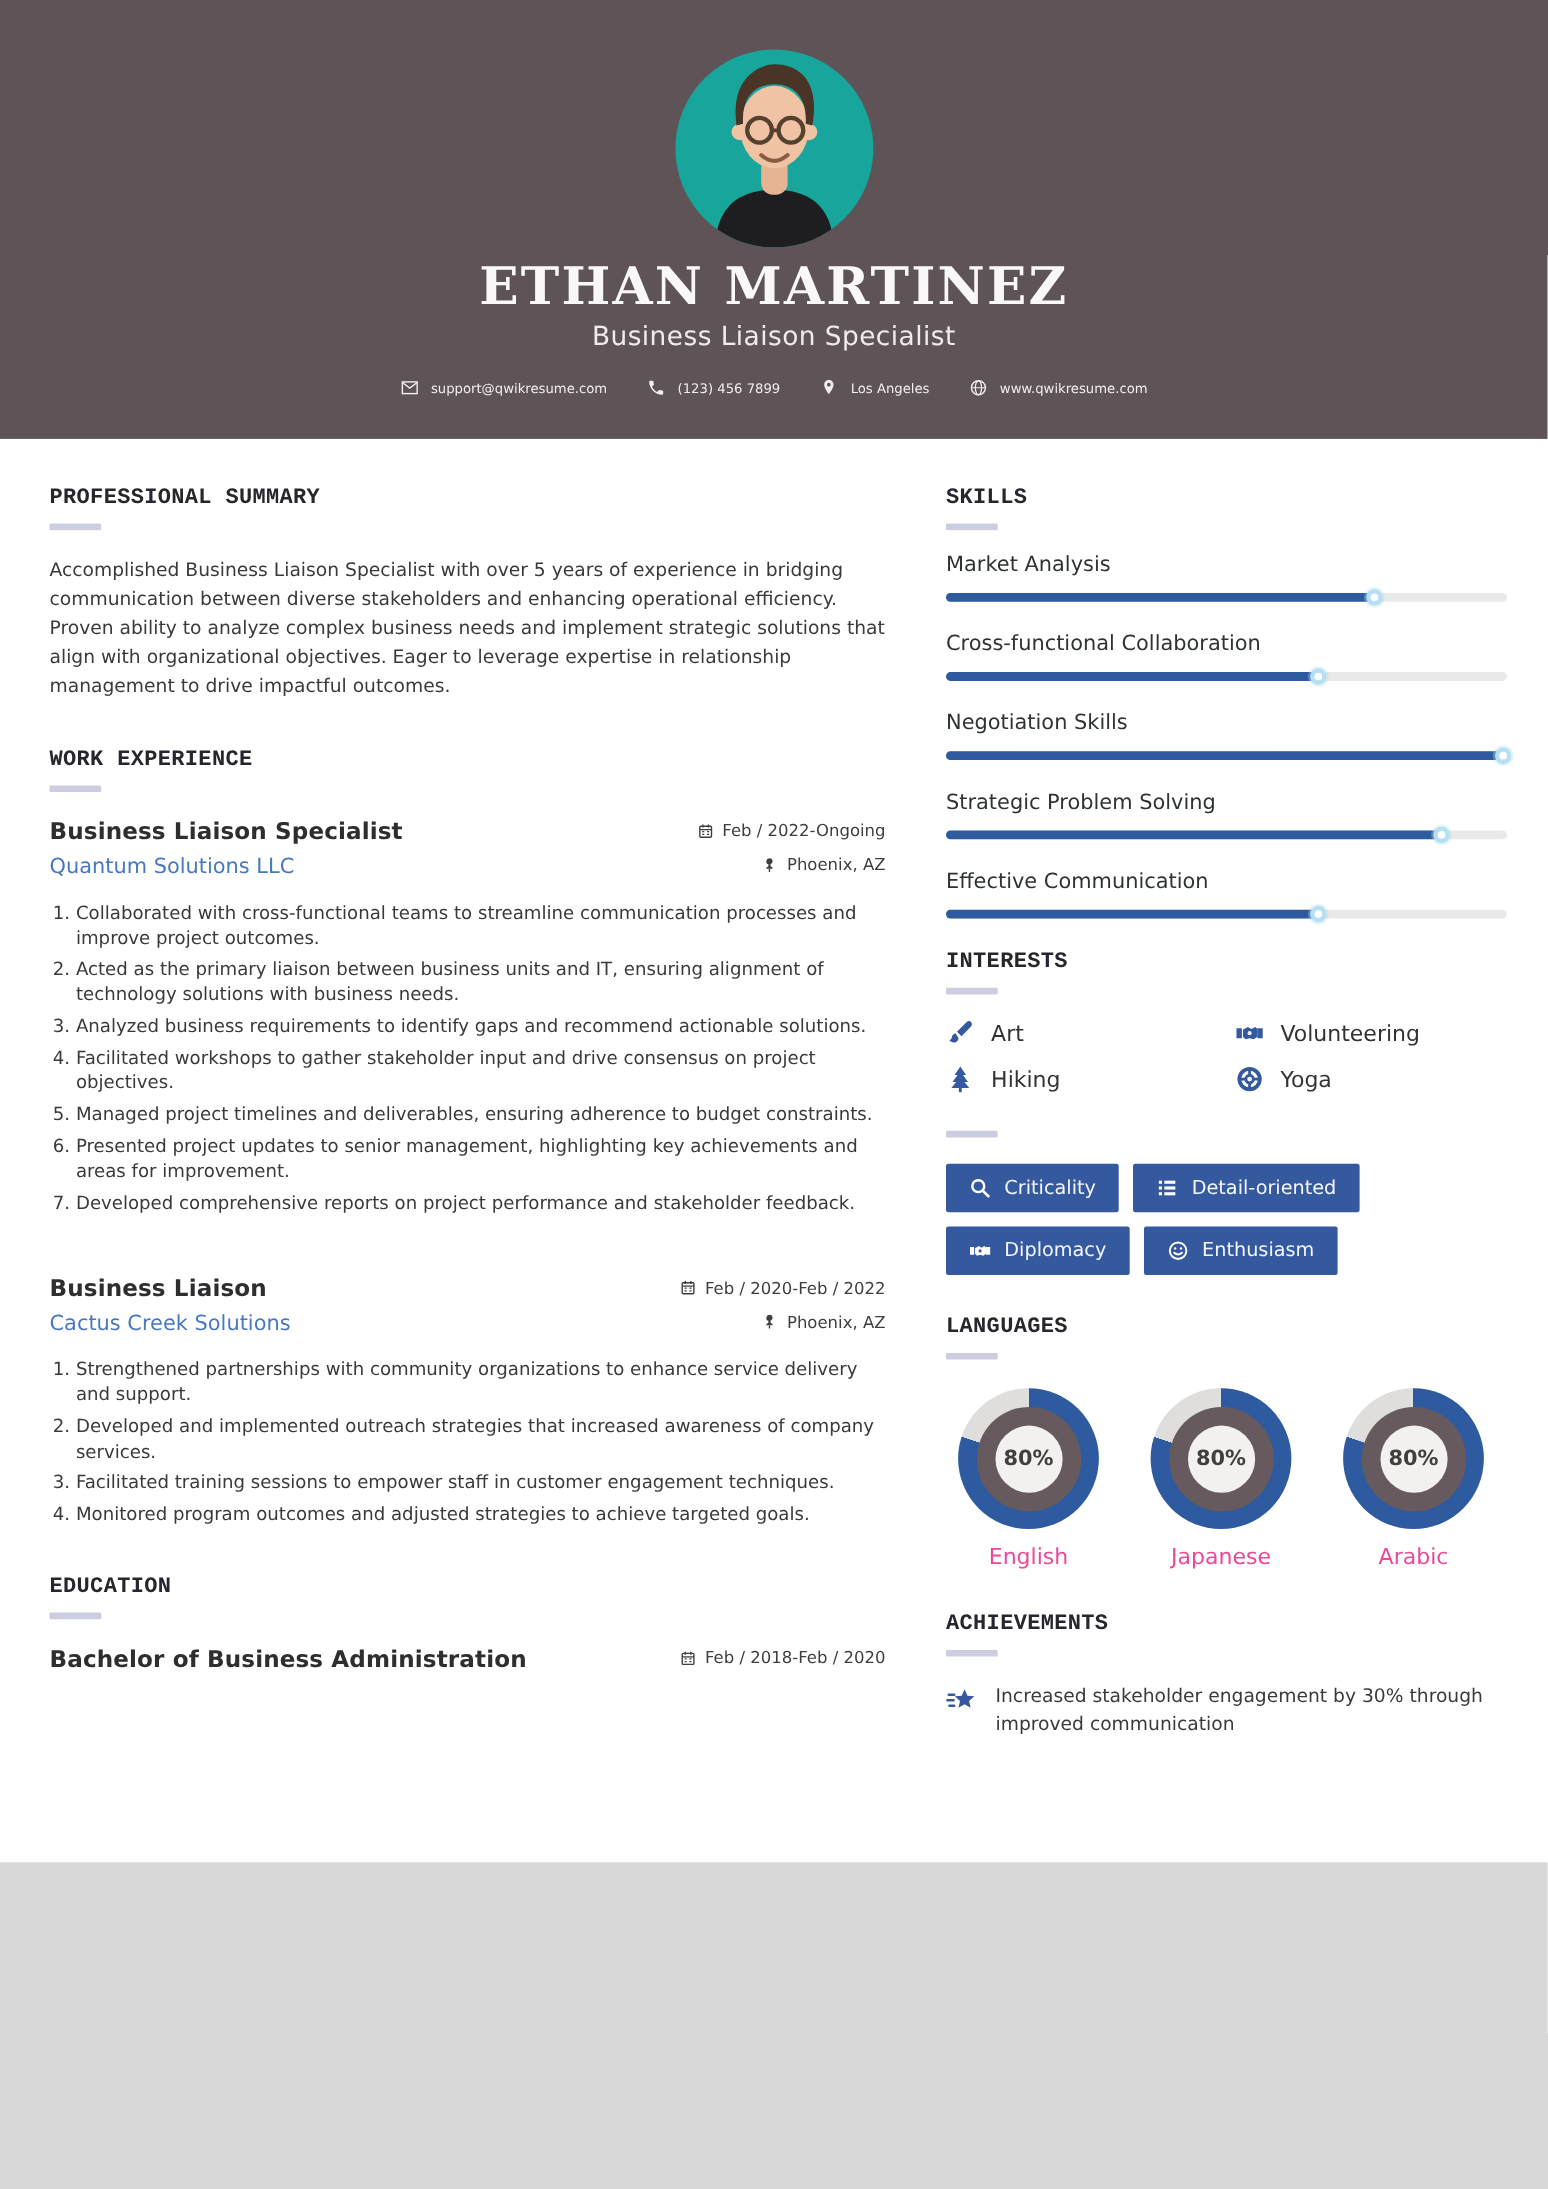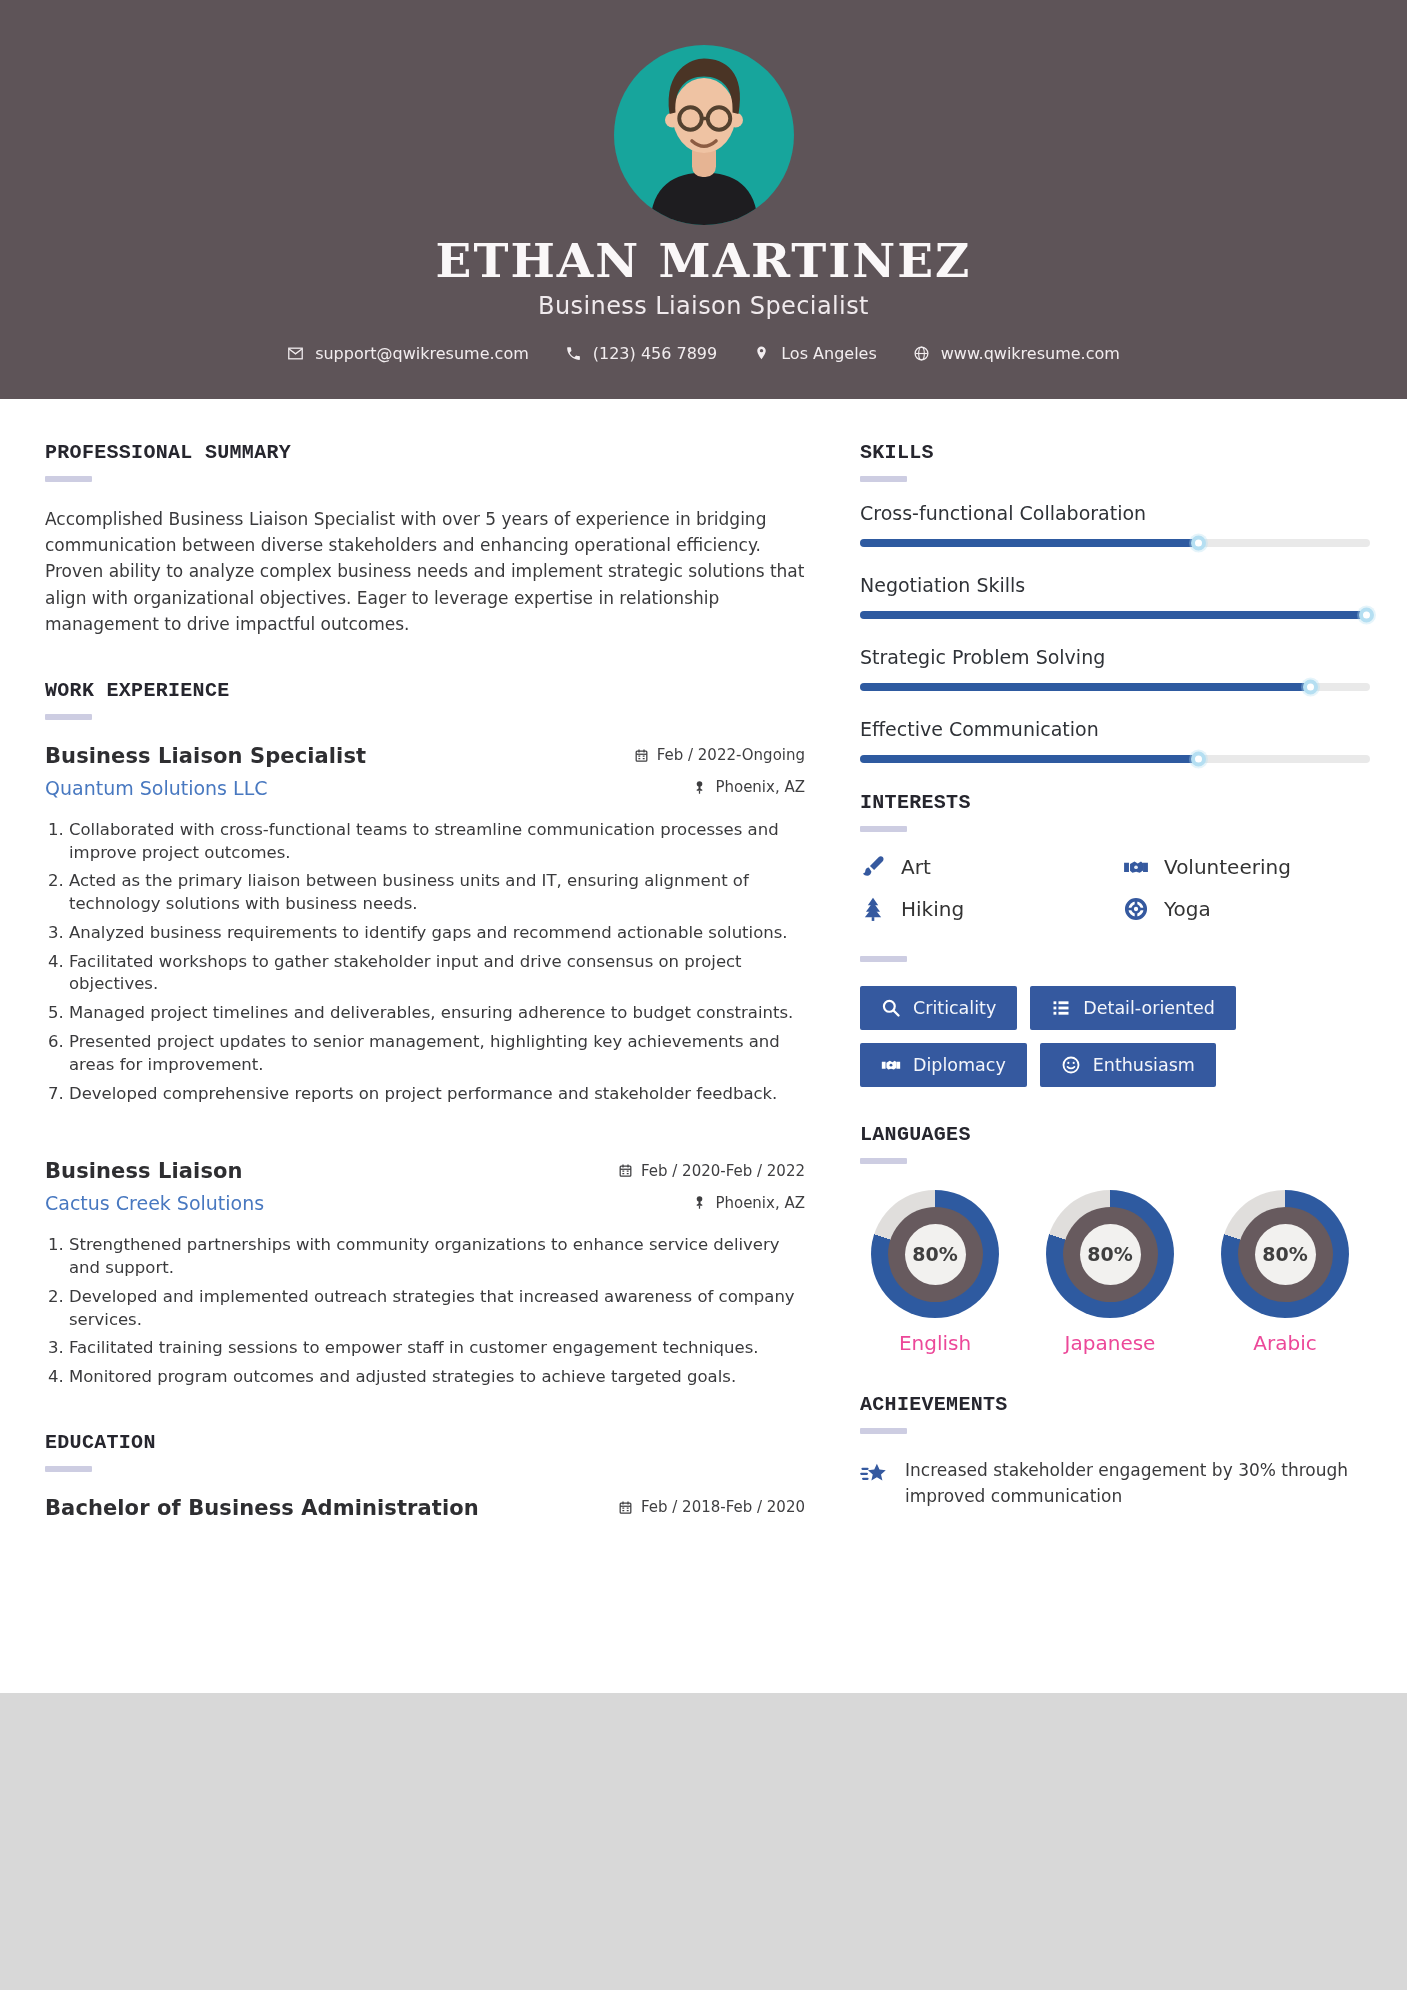--- a/index.html
+++ b/index.html
@@ -31,21 +31,21 @@
   .avatar{
     width:180px;height:180px;border-radius:50%;background:var(--teal);
     overflow:hidden;flex:0 0 auto;
   }
   .avatar svg{display:block;width:100%;height:100%;}
   .name{
     margin-top:11px;font-family:"DejaVu Serif","Liberation Serif",serif;
     font-size:47px;font-weight:700;letter-spacing:2px;color:#FAF7F8;line-height:1.05;
   }
   .subtitle{margin-top:7px;font-size:24px;color:#F0EAED;letter-spacing:.4px;}
-  .contact{margin-top:24px;display:flex;align-items:center;gap:36px;font-size:16px;}
+  .contact{margin-top:24px;display:flex;align-items:center;gap:36px;font-size:12px;}
   .citem{display:flex;align-items:center;gap:11px;}
   .citem svg{width:17px;height:17px;flex:0 0 auto;}
   
   .content{display:flex;padding:42px 37px 0 45px;gap:55px;}
   .col-left{width:760px;flex:0 0 760px;}
   .col-right{flex:1;min-width:0;}
   h2{
     font-family:Liberation Mono, monospace;font-size:20px;font-weight:700;
     color:var(--heading);letter-spacing:.3px;line-height:1.2;
   }
@@ -267,20 +267,27 @@
 
     <aside class="col-right">
 
       <div class="sec" style="margin-bottom:28px;">
         <div class="sec-head" style="margin-bottom:20px;">
           <h2>SKILLS</h2>
           <div class="hbar"></div>
         </div>
 
         <div class="skill">
+          <div class="skill-label">Market Analysis</div>
+          <div class="track" style="--pct: 77;">
+              <div class="fill"></div>
+              <div class="handle"></div>
+            </div>
+        </div>
+        <div class="skill">
           <div class="skill-label">Cross-functional Collaboration</div>
           <div class="track" style="--pct: 67;">
               <div class="fill"></div>
               <div class="handle"></div>
             </div>
         </div>
         <div class="skill">
           <div class="skill-label">Negotiation Skills</div>
           <div class="track" style="--pct: 100;">
               <div class="fill"></div>

